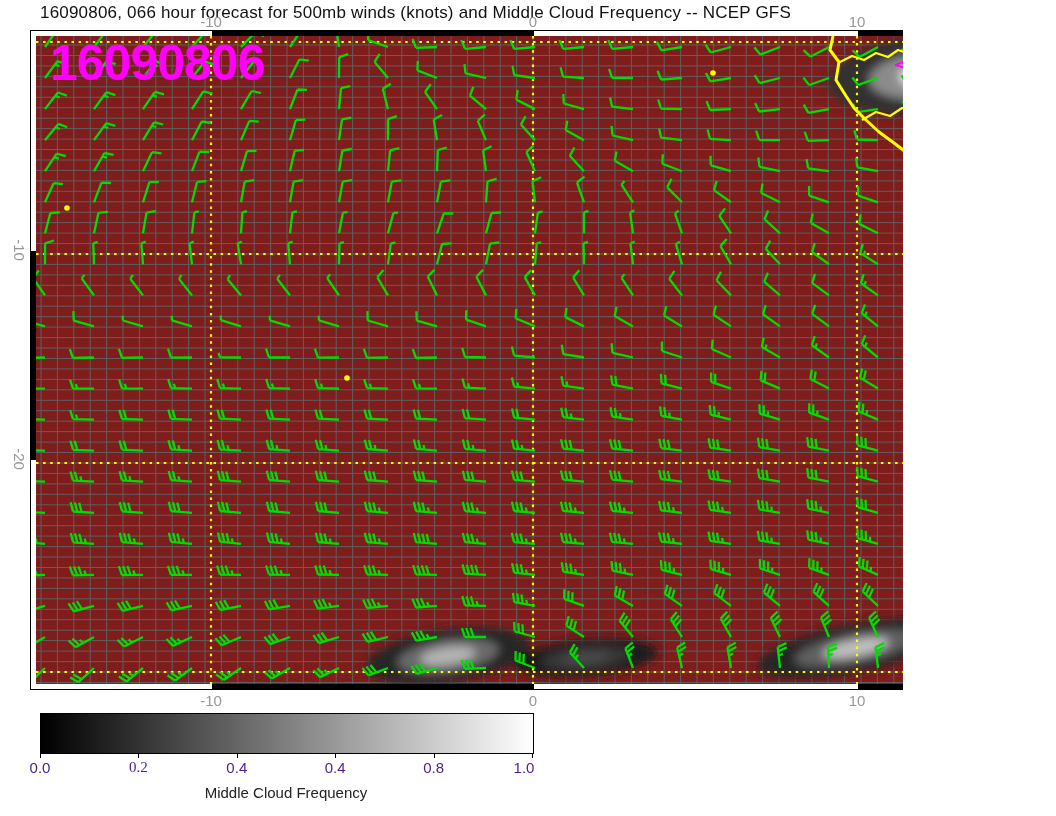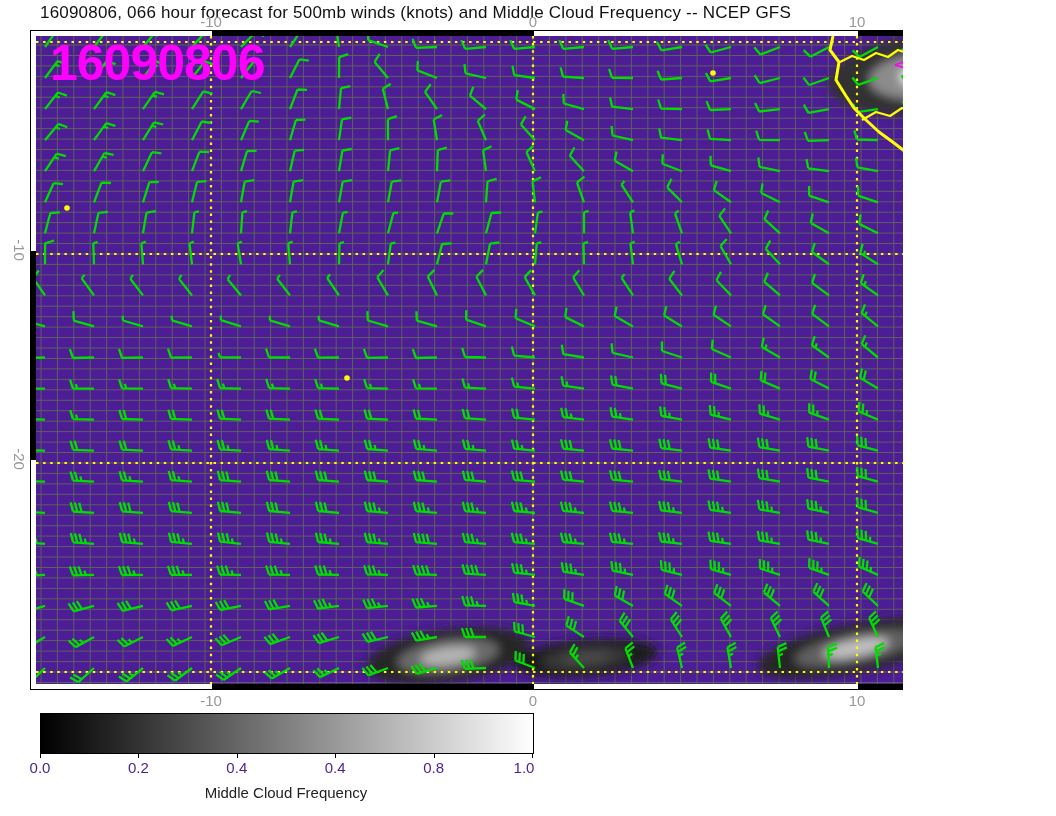--- a/index.html
+++ b/index.html
@@ -1,21 +1,21 @@
 <!DOCTYPE html>
 <html><head>
 <meta charset="utf-8">
 <style>
   html,body{margin:0;padding:0;background:#ffffff;}
   .canvas{position:relative;width:903px;height:816px;background:#ffffff;overflow:hidden;
           font-family:"Liberation Sans", sans-serif;}
   .title{position:absolute;left:40px;top:3px;font-size:17px;letter-spacing:.2px;color:#111;white-space:nowrap;}
   .map-frame{position:absolute;left:30px;top:30px;width:994px;height:658px;border:1px solid #000;background:#fff;}
   .map-frame .seg{position:absolute;}
-  .plot{position:absolute;left:36px;top:36px;width:984px;height:648px;background:#4c1d95;overflow:hidden;}
+  .plot{position:absolute;left:36px;top:36px;width:984px;height:648px;background:#7f1d1d;overflow:hidden;}
   .plot svg{position:absolute;left:0;top:0;overflow:hidden;}
   .run-label{position:absolute;left:14px;top:2px;font-size:50px;font-weight:600;letter-spacing:-1px;
              color:#ff00ff;line-height:1;z-index:5;}
   .axis-label{position:absolute;color:#979797;font-size:15px;white-space:nowrap;}
   .axis-label.rot{transform:translate(-50%,-50%) rotate(90deg);}
   .axis-label.hc{transform:translateX(-50%);}
   .colorbar{position:absolute;left:40px;top:713px;width:492px;height:39px;border:1px solid #000;
             background:linear-gradient(to right,#000000,#ffffff);}
   .cb-tick{position:absolute;width:1px;height:5px;background:#000;top:753px;}
   .cb-label{position:absolute;top:759px;font-size:15px;color:#4c1d95;transform:translateX(-50%);}
@@ -689,21 +689,21 @@
       <div class="axis-label rot" style="left: 19px; top: 459px; color: rgb(151, 151, 151);">-20</div>
       <div class="axis-label rot" style="left: 1037px; top: 250px; color: rgb(151, 151, 151);">-10</div>
       <div class="axis-label rot" style="left: 1037px; top: 459px; color: rgb(151, 151, 151);">-20</div>
     </div>
 
   <div class="colorbar"></div>
   <div id="cb-ticks">
       <div class="cb-tick" style="left: 40px;"></div>
       <div class="cb-label" style="left: 40px;">0.0</div>
       <div class="cb-tick" style="left: 138.4px;"></div>
-      <div class="cb-label" style="left: 138.4px;">0.2</div>
+      <div class="cb-label" style="left: 138.4px; font-family: Liberation Serif, serif;">0.2</div>
       <div class="cb-tick" style="left: 236.8px;"></div>
       <div class="cb-label" style="left: 236.8px;">0.4</div>
       <div class="cb-tick" style="left: 335.2px;"></div>
       <div class="cb-label" style="left: 335.2px;">0.4</div>
       <div class="cb-tick" style="left: 433.6px;"></div>
       <div class="cb-label" style="left: 433.6px;">0.8</div>
       <div class="cb-tick" style="left: 532px;"></div>
       <div class="cb-label" style="left: 524px;">1.0</div>
     </div>
   <div class="cb-caption">Middle Cloud Frequency</div>

